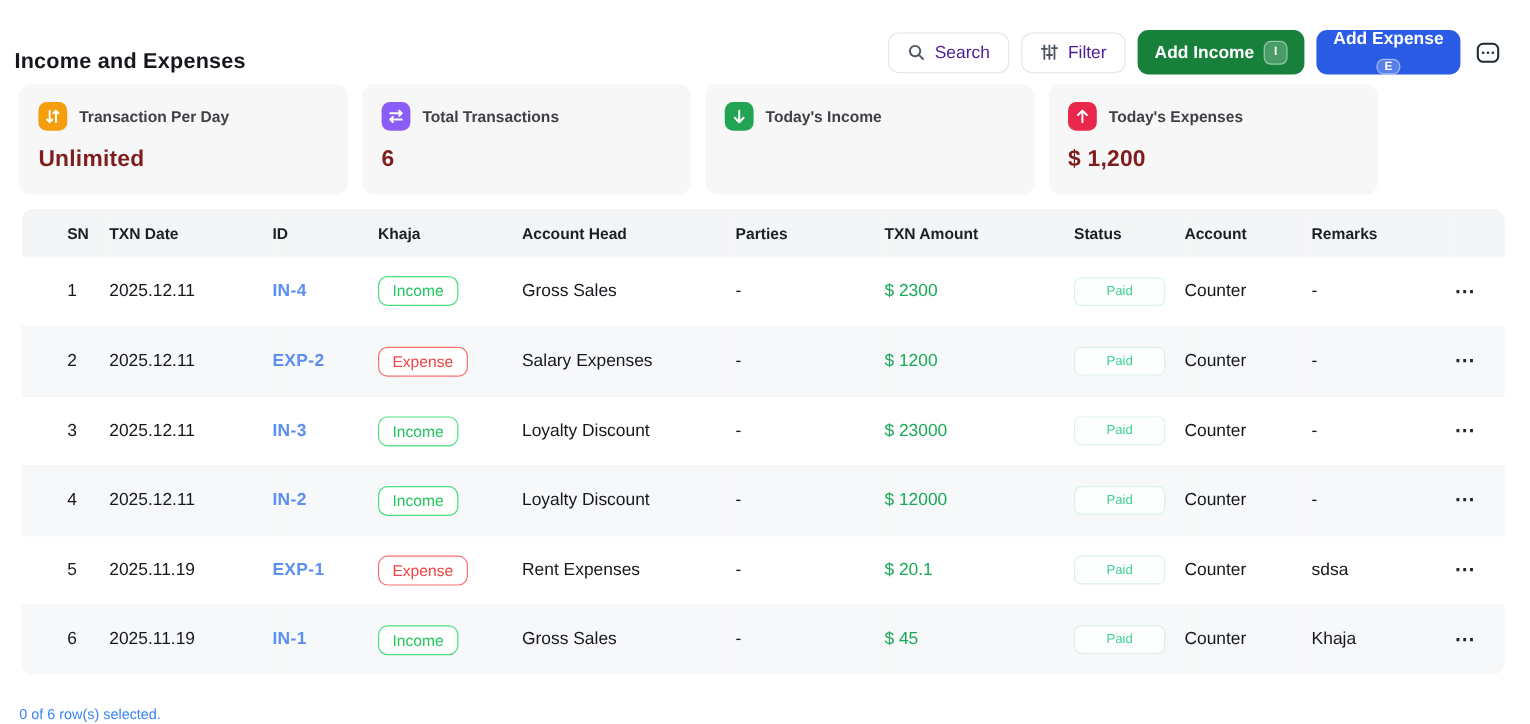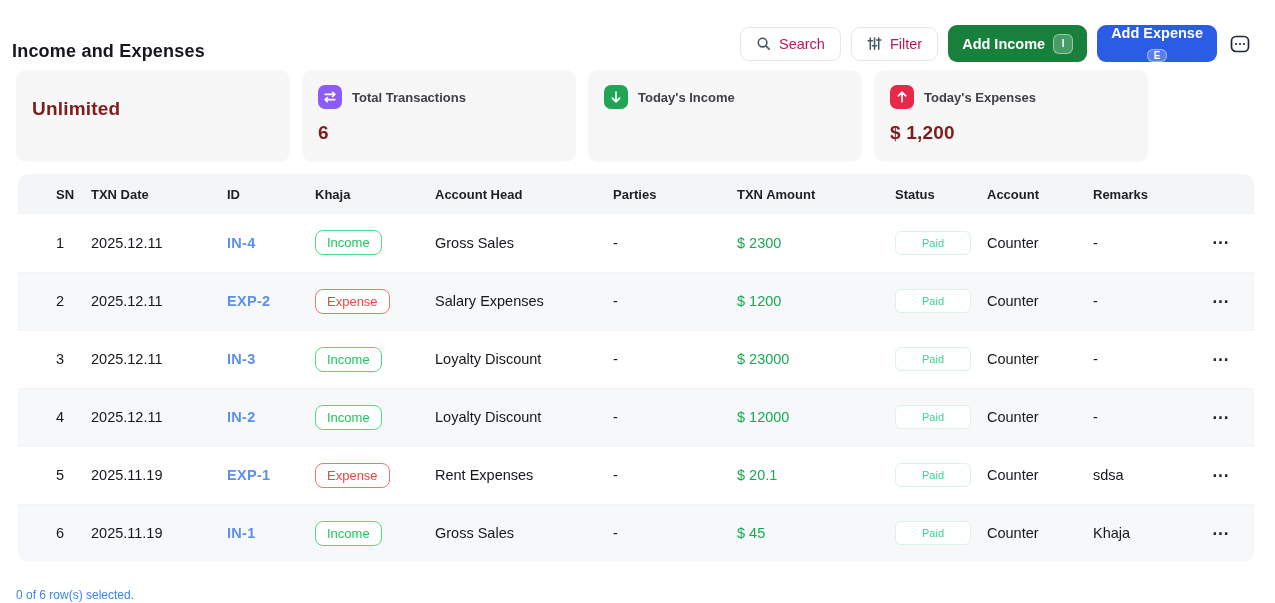--- a/index.html
+++ b/index.html
@@ -5,21 +5,21 @@
   html,body{margin:0;padding:0;width:1275px;height:603px;overflow:hidden;background:#fff;
     font-family:"Liberation Sans",sans-serif;color:#18181b;-webkit-font-smoothing:antialiased;}
   *{box-sizing:border-box;}
 
   
   .topbar{height:62px;display:flex;align-items:flex-end;justify-content:space-between;padding:0 22px 0 12px;}
   .page-title{font-size:18px;font-weight:700;letter-spacing:.2px;color:#15171c;}
   .topbar-right{display:flex;align-items:center;gap:10px;}
   .btn{display:inline-flex;align-items:center;gap:8px;border-radius:9px;cursor:pointer;
     font-family:"Liberation Sans",sans-serif;font-size:14.5px;}
-  .btn-outline{background:#fff;border:1px solid #e5e7eb;color:#be185d;height:34px;padding:0 15px;font-weight:500;}
+  .btn-outline{background:#fff;border:1px solid #e5e7eb;color:#4c1d95;height:34px;padding:0 15px;font-weight:500;}
   .btn-solid{border:none;color:#fff;height:37px;padding:0 14px;font-weight:700;font-size:14.5px;}
   .btn-income{background:#17813c;}
   .btn-expense{background:#2b5ce6;flex-direction:column;}
   .kbd-badge{display:inline-flex;align-items:center;justify-content:center;width:20px;height:20px;
     border-radius:6px;font-size:10px;font-weight:700;background:rgba(255,255,255,.22);
     border:1px solid rgba(255,255,255,.45);}
   .more-btn{width:26px;height:26px;background:transparent;border:none;cursor:pointer;padding:0;
     display:flex;align-items:center;justify-content:center;}
 
   
@@ -105,20 +105,29 @@
             <circle cx="11" cy="11" r="1.1" fill="#1f2937"></circle>
             <circle cx="15" cy="11" r="1.1" fill="#1f2937"></circle>
         </svg>
       </span>
     </button>
   </div>
 </div>
 
 <div class="cards" id="cards">
     <div class="card">
+    <div class="card-top">
+      <span class="card-icon" style="background: rgb(245, 158, 11);">
+        <svg width="14" height="14" viewBox="0 0 16 16" fill="none" stroke="#fff" stroke-width="1.9" stroke-linecap="round" stroke-linejoin="round">
+            <path d="M5 2.5v11M5 13.5L2.6 11M5 13.5L7.4 11"></path>
+            <path d="M11 13.5v-11M11 2.5L8.6 5M11 2.5l2.4 2.5"></path>
+          </svg>
+      </span>
+      <span class="card-label b-label">Transaction Per Day</span>
+    </div>
     <div class="card-value b-value">Unlimited</div>
   </div>
     <div class="card">
     <div class="card-top">
       <span class="card-icon" style="background: rgb(139, 92, 246);">
         <svg width="14" height="14" viewBox="0 0 16 16" fill="none" stroke="#fff" stroke-width="1.9" stroke-linecap="round" stroke-linejoin="round">
             <path d="M2.5 5h11M13.5 5L11 2.6M13.5 5L11 7.4"></path>
             <path d="M13.5 11h-11M2.5 11L5 8.6M2.5 11L5 13.4"></path>
           </svg>
       </span>

